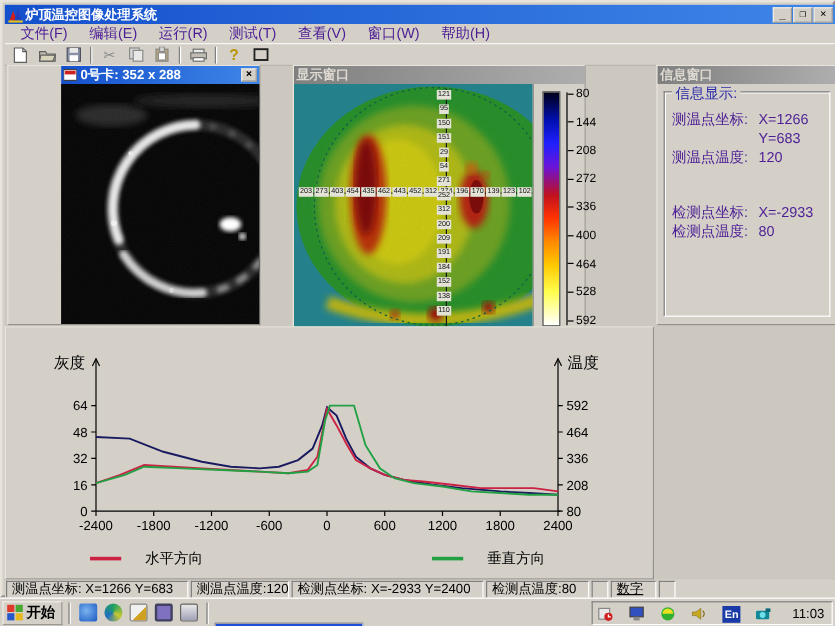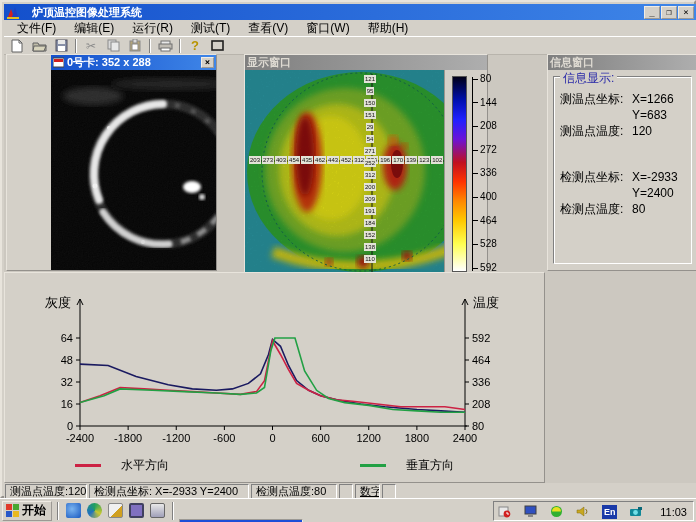--- a/index.html
+++ b/index.html
@@ -5,27 +5,27 @@
   * { margin:0; padding:0; box-sizing:border-box; }
   html,body { width:696px; height:522px; overflow:hidden; }
   body { font-family:"Liberation Sans","DejaVu Sans",sans-serif; font-size:12px; background:#d4d0c8; position:relative; }
   .abs { position:absolute; }
 
   
   #app { left:0; top:0; width:696px; height:498px; background:#d4d0c8;
          border:2px outset #e8e4dc; }
   #titlebar { left:2px; top:2px; width:692px; height:16px;
       background:linear-gradient(90deg,#1450cc,#3f86e8); display:flex; align-items:center; padding:0 2px; }
-  #titlebar .ttl { color:#fff; font-weight:bold; font-size:11px; margin-left:12px; flex:1;
+  #titlebar .ttl { color:#fff; font-weight:bold; font-size:11px; margin-left:1px; flex:1;
       white-space:nowrap; overflow:hidden; }
   .winbtn { width:16px; height:13px; background:#d4d0c8; border:1px outset #f0ece4;
       font-size:9px; line-height:11px; text-align:center; color:#000; margin-left:1px; font-family:"DejaVu Sans Mono",monospace; }
   #menubar { left:2px; top:18px; width:692px; height:17px; background:#d4d0c8;
       display:flex; align-items:center; padding-left:4px; border-bottom:1px solid #fff; }
-  .menu-item { padding:1px 9px; color:#000000; white-space:nowrap; }
+  .menu-item { padding:1px 9px; color:#4c1d95; white-space:nowrap; }
   #toolbar { left:2px; top:35px; width:692px; height:18px; background:#d4d0c8;
       display:flex; align-items:center; padding-left:2px; border-bottom:1px solid #b8b4ac; }
   .tbtn { width:20px; height:16px; display:flex; align-items:center; justify-content:center; margin:0 1px; }
   .tsep { width:2px; height:14px; border-left:1px solid #808080; border-right:1px solid #fff; margin:0 3px; }
 
   
   #mdi { left:2px; top:53px; width:692px; height:428px; background:#ccc8c0; }
 
   .childwin { position:absolute; border:1px outset #e8e4dc; background:#d4d0c8; }
   .ctitle { height:15px; display:flex; align-items:center; padding:0 2px; font-size:11px; font-weight:bold; }
@@ -53,21 +53,21 @@
   .stick { position:absolute; left:0; font-size:10px; color:#000; }
   .stick i { display:inline-block; width:5px; border-top:1px solid #000; vertical-align:middle; margin-right:2px; }
   #scale-rail { position:absolute; left:27px; top:7px; height:194px; border-left:1px solid #000; }
 
   
   #win-info { left:543px; top:-1px; width:151px; height:217px; }
   #info-body { padding:6px 5px; height:200px; }
   #groupbox { border:1px solid; border-color:#808080 #fff #fff #808080; height:188px; position:relative;
       box-shadow:inset 1px 1px 0 #fff; padding:14px 4px 0 6px; }
   #group-title { position:absolute; top:-7px; left:6px; background:#d4d0c8; padding:0 3px; color:#2a2aa8; font-size:12px; }
-  .inforow { display:flex; color:#000000; font-size:12px; line-height:16px; white-space:nowrap; }
+  .inforow { display:flex; color:#4c1d95; font-size:12px; line-height:16px; white-space:nowrap; }
   .inforow .lbl { width:72px; }
   .inforow.gap { margin-top:30px; }
 
   
   #win-chart { left:0px; top:217px; width:541px; height:211px; }
   #chart-body { position:relative; width:539px; height:195px; background:#d4d0c8; }
   #chart-svg text { font-family:"Liberation Sans",sans-serif; }
   .legend-item { position:absolute; display:flex; align-items:center; gap:20px; font-size:12px; color:#000; }
   .legend-swatch { width:26px; height:3px; display:inline-block; }
 
@@ -326,24 +326,20 @@
           </div>
           <div class="inforow">
             <span class="lbl">测温点温度:</span>
             <span>120</span>
           </div>
           <div class="inforow gap">
             <span class="lbl">检测点坐标:</span>
             <span>X=-2933</span>
           </div>
           <div class="inforow">
-            <span class="lbl"></span>
-            <span>Y=2400</span>
-          </div>
-          <div class="inforow">
             <span class="lbl">检测点温度:</span>
             <span>80</span>
           </div>
         </div>
       </div>
     </div>
 
     <div id="win-chart" class="childwin">
       <div id="chart-body">
         <svg id="chart-svg" width="539" height="195" viewBox="0 0 539 195">
@@ -403,25 +399,26 @@
         <div class="legend-item" style="left:355px; top:184px;">
           <span class="legend-swatch" style="background: rgb(34, 160, 68);"></span>
           <span>垂直方向</span>
         </div>
       </div>
     </div>
 
   </div>
 
   <div id="statusbar" class="abs">
+    <div class="sbpanel" style="width:152px;">测温点坐标: X=1266  Y=683</div>
     <div class="sbpanel" style="width:82px;">测温点温度:120</div>
     <div class="sbpanel" style="width:160px;">检测点坐标: X=-2933  Y=2400</div>
     <div class="sbpanel" style="width:86px;">检测点温度:80</div>
     <div class="sbpanel" style="width:14px;"></div>
-    <div class="sbpanel" style="width:25px;text-decoration:underline;">数字</div>
+    <div class="sbpanel" style="width:38px;text-decoration:underline;">数字</div>
     <div class="sbpanel" style="width:14px;"></div>
   </div>
 </div>
 
 <div id="taskbar" class="abs">
   <div id="startbtn">
     <span id="startlogo">
       <i style="background:#e03a2a;"></i>
         <i style="background:#48a832;"></i>
         <i style="background:#2858c8;"></i>

